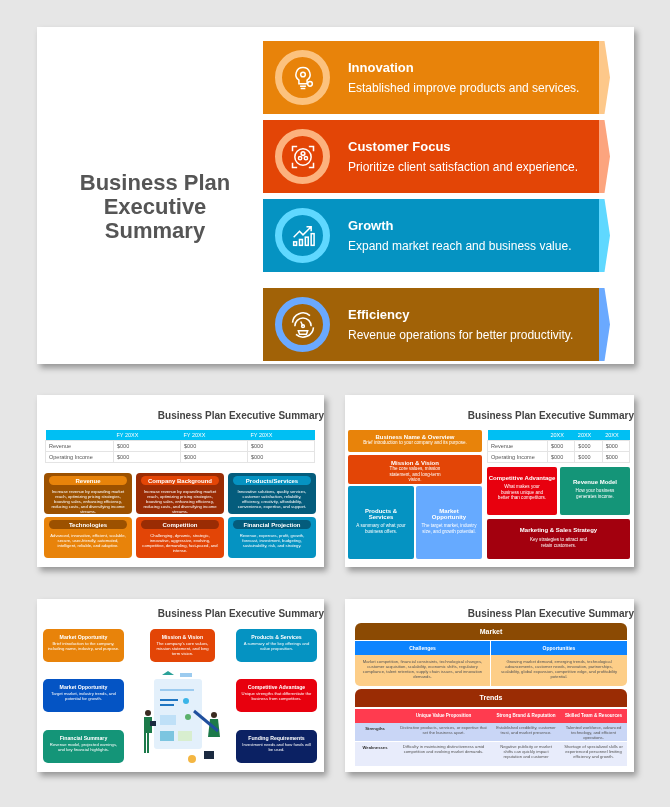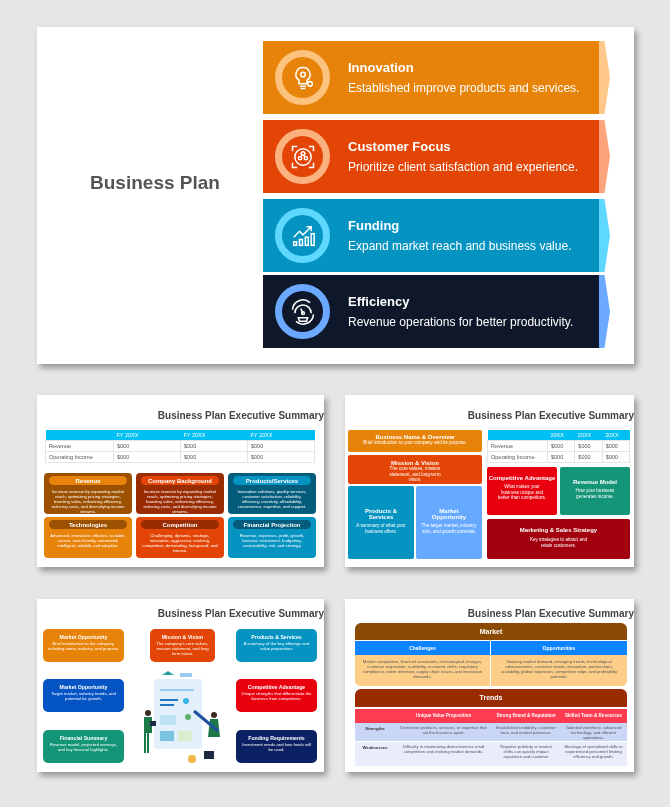--- a/index.html
+++ b/index.html
@@ -5,21 +5,21 @@
   * { box-sizing: border-box; margin: 0; padding: 0; }
   html, body { width: 670px; height: 807px; background: #e6e6e6; overflow: hidden; font-family: "Liberation Sans", "DejaVu Sans", sans-serif; }
   .slide { position: absolute; background: #fff; box-shadow: 3px 4px 6px rgba(0,0,0,0.35); overflow: hidden; }
   #s-main { left: 37px; top: 27px; width: 597px; height: 337px; }
   #s-a { left: 37px; top: 395px; width: 287px; height: 172px; }
   #s-b { left: 345px; top: 395px; width: 289px; height: 172px; }
   #s-c { left: 37px; top: 599px; width: 287px; height: 173px; }
   #s-d { left: 345px; top: 599px; width: 289px; height: 173px; }
 
   
-  .main-title { position: absolute; left: 18px; top: 144px; width: 200px; text-align: center; font-weight: bold; font-size: 19px; line-height: 24px; color: #555; }
+  .main-title { position: absolute; left: 18px; top: 144px; width: 200px; text-align: center; font-weight: bold; font-size: 22px; line-height: 24px; color: #555; }
   .band { position: absolute; left: 226px; width: 336px; height: 73px; }
   .band .tip { position: absolute; right: -11px; top: 0; width: 11px; height: 73px; clip-path: polygon(0 0, 50% 0, 100% 50%, 50% 100%, 0 100%); }
   .band .ring { position: absolute; left: 12px; top: 9px; width: 55px; height: 55px; border-radius: 50%; border: 7px solid; display: flex; align-items: center; justify-content: center; }
   .band .ring svg { width: 28px; height: 28px; }
   .band .bt { position: absolute; left: 85px; top: 19px; color: #fff; font-weight: bold; font-size: 13px; }
   .band .bd { position: absolute; left: 85px; top: 40px; color: #fff; font-size: 12px; }
 
   .stitle { position: absolute; left: 0; width: 100%; text-align: right; font-weight: bold; font-size: 10px; color: #444; }
 
   
@@ -43,20 +43,21 @@
   .mkt-head { position: absolute; border-radius: 6px 6px 0 0; color: #fff; font-weight: bold; font-size: 7px; text-align: center; }
   .grid-row { position: absolute; display: flex; }
   .grid-row div { font-size: 4.2px; line-height: 5px; text-align: center; color: #555; }
 </style>
 </head>
 <body>
 
 <div class="slide" id="s-main">
   <div class="main-title">
     <div>Business Plan</div>
+    <div>Executive Summary</div>
   </div>
 
   <div class="band" style="top:14px;background:#e8830a">
     <div class="tip" style="background:#fdc88a"></div>
     <div class="ring" style="border-color:#fcc27e">
       <svg viewBox="0 0 24 24" fill="none" stroke="#fff" stroke-width="1.3">
           <path d="M12 3a6 6 0 0 0-3.5 10.9V17h7v-3.1A6 6 0 0 0 12 3z"></path>
           <path d="M9.5 19h5M10 21h4"></path>
           <circle cx="12" cy="9" r="2"></circle>
           <circle cx="18" cy="17" r="2"></circle>
@@ -85,25 +86,25 @@
     <div class="tip" style="background:#5fd8ff"></div>
     <div class="ring" style="border-color:#5fd8ff">
       <svg viewBox="0 0 24 24" fill="none" stroke="#fff" stroke-width="1.3">
           <path d="M4 13l5-5 3 3 7-7M15 4h4v4"></path>
           <rect x="4" y="17" width="2.5" height="3"></rect>
           <rect x="9" y="15" width="2.5" height="5"></rect>
           <rect x="14" y="13" width="2.5" height="7"></rect>
           <rect x="19" y="10" width="2.5" height="10"></rect>
         </svg>
     </div>
-    <div class="bt">Funding</div>
+    <div class="bt">Growth</div>
     <div class="bd">Expand market reach and business value.</div>
   </div>
 
-  <div class="band" style="top:248px;background:#0f172a">
+  <div class="band" style="top:261px;background:#a16207">
     <div class="tip" style="background:#6aa9ff"></div>
     <div class="ring" style="border-color:#6aa9ff">
       <svg viewBox="0 0 24 24" fill="none" stroke="#fff" stroke-width="1.3">
           <path d="M5 13a7 7 0 0 1 14 0"></path>
           <path d="M12 13l-2-4"></path>
           <circle cx="12" cy="13" r="1.2"></circle>
           <path d="M8 17h8l-1 3H9z"></path>
           <path d="M3 10a9 9 0 0 1 15-6M21 14a9 9 0 0 1-15 6"></path>
         </svg>
     </div>

